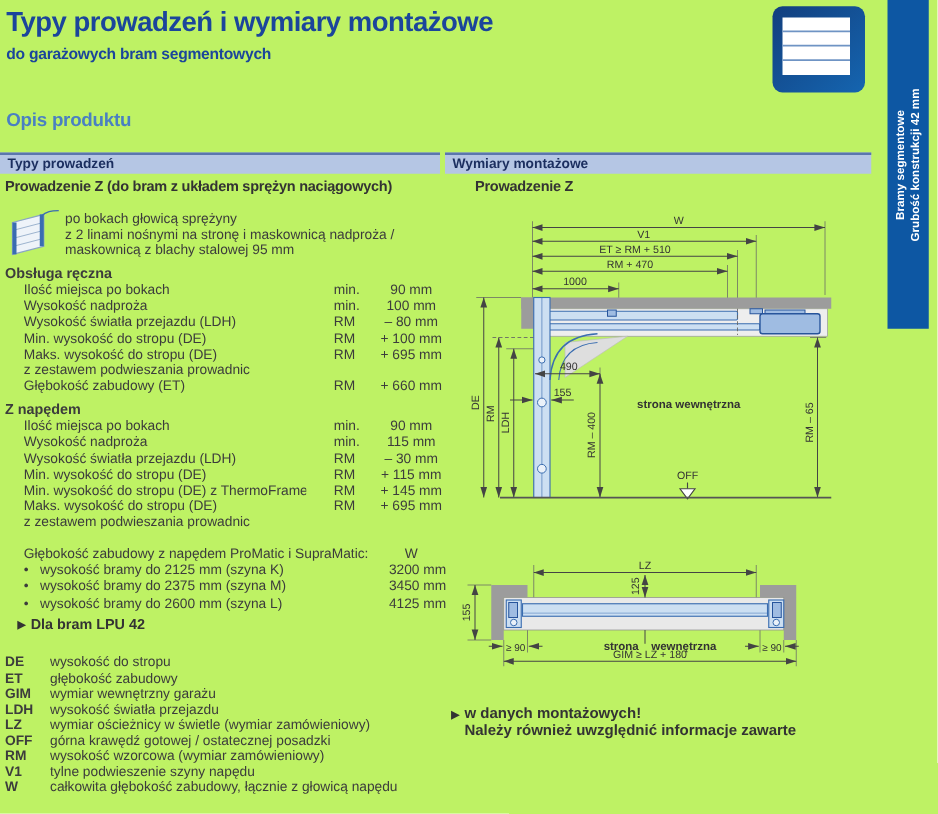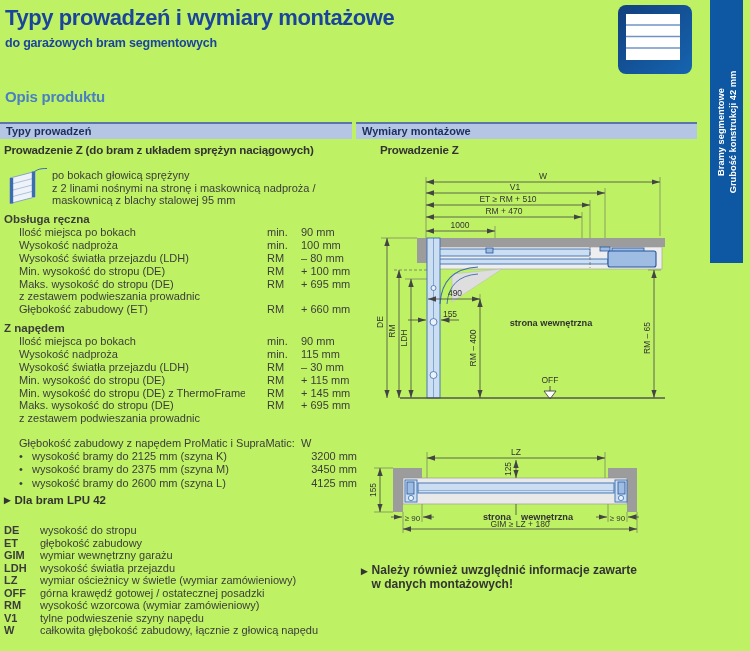--- a/index.html
+++ b/index.html
@@ -19,21 +19,21 @@
   .bar-left{left:0;width:346px;}
   .bar-right{left:356px;width:335px;}
   .subhead{top:143px;font-size:11.6px;font-weight:bold;color:#333;letter-spacing:-0.2px;white-space:nowrap;}
   
   .intro{left:52px;top:169px;font-size:11px;line-height:12.5px;color:#3c3c3c;}
   .h-small{font-size:11.5px;font-weight:bold;color:#3c3c3c;}
   .spec{left:4px;width:338px;margin-left:15px;}
   .srow{display:flex;height:12.9px;font-size:11px;line-height:12.9px;color:#3c3c3c;}
   .sl{flex:1;white-space:nowrap;overflow:hidden;}
   .sq{width:34px;padding-left:22px;}
-  .sv{width:56px;text-align:left;white-space:nowrap;}
+  .sv{width:56px;text-align:center;white-space:nowrap;}
   .drow{display:flex;height:13.4px;font-size:11px;line-height:13.4px;}
   .db{width:13px;}
   .dl{flex:1;white-space:nowrap;}
   .dv{width:58px;text-align:right;}
   .lpu{font-size:11.5px;font-weight:bold;color:#333;}
   .tri{font-size:8.5px;position:relative;top:-1px;margin-right:4px;}
   .legend{left:4px;top:524px;width:344px;}
   .lrow{display:flex;height:12.55px;font-size:11px;line-height:12.55px;}
   .lt{width:36px;font-weight:bold;}
   .ld{flex:1;white-space:nowrap;}
@@ -200,21 +200,21 @@
         <span class="dl">wysokość bramy do 2375 mm (szyna M)</span>
         <span class="dv">3450 mm</span>
       </div>
     <div class="drow">
         <span class="db">•</span>
         <span class="dl">wysokość bramy do 2600 mm (szyna L)</span>
         <span class="dv">4125 mm</span>
       </div>
   </div>
 
-  <div class="abs lpu" style="left:4px;top:494px">
+  <div class="abs lpu" style="left:14px;top:494px">
     <span class="tri">▶</span><span>Dla bram LPU 42</span>
   </div>
 
   <div class="abs legend">
     <div class="lrow">
         <span class="lt">DE</span>
         <span class="ld">wysokość do stropu</span>
       </div>
     <div class="lrow">
         <span class="lt">ET</span>
@@ -400,18 +400,18 @@
     <text class="anm sm" x="52.5" y="84.5">≥ 90</text>
     <text class="anm sm" x="257.5" y="84.5">≥ 90</text>
     <text class="tb" x="151" y="84" text-anchor="end">strona</text>
     <text class="tb" x="161" y="84" text-anchor="start">wewnętrzna</text>
     <text class="anm" x="160" y="90.5">GIM ≥ LZ + 180</text>
   </svg>
 
   <div class="abs footnote">
     <span class="tri" style="top:1px">▶</span>
     <div>
+      <div>w danych montażowych!</div>
       <div>Należy również uwzględnić informacje zawarte</div>
-      <div>w danych montażowych!</div>
     </div>
   </div>
 
 </div>
 
 </body></html>

